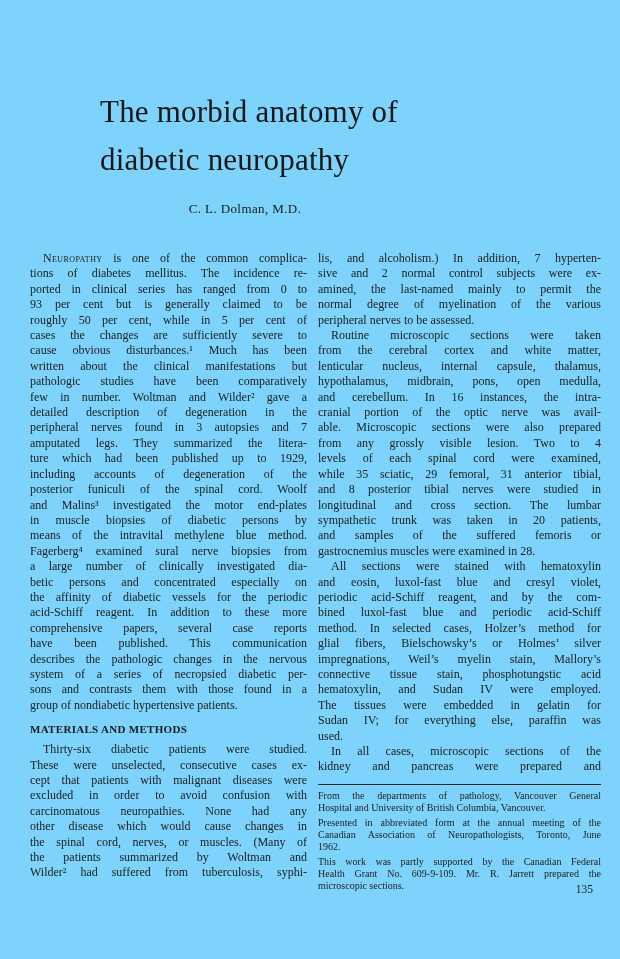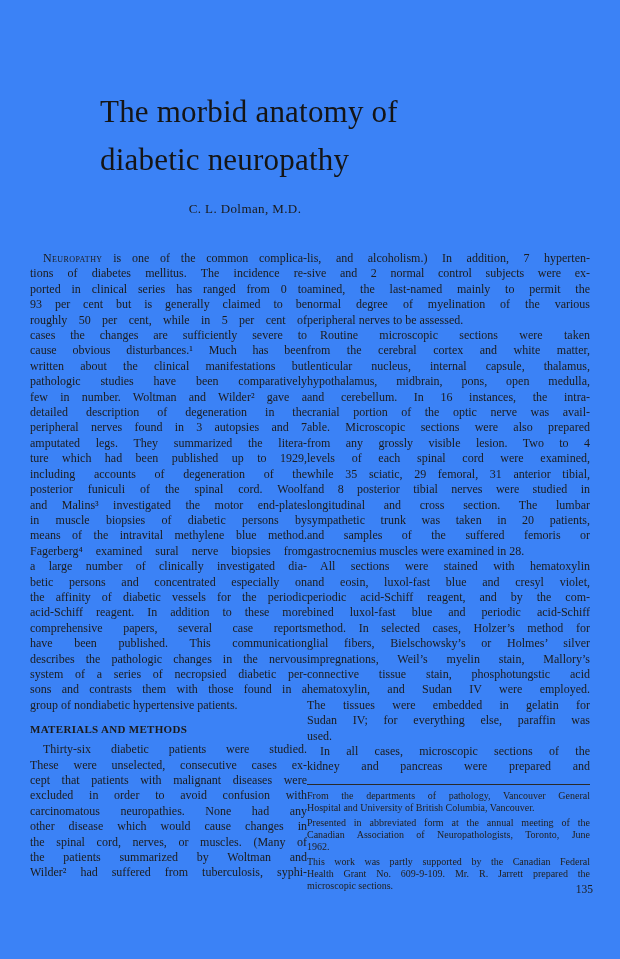--- a/index.html
+++ b/index.html
@@ -1,21 +1,21 @@
 <!DOCTYPE html>
 <html><head>
 <meta charset="utf-8">
 <style>
   html, body { margin: 0; padding: 0; background: #e9e9e6; }
   .page {
     position: relative;
     width: 620px;
     height: 959px;
     margin: 0 auto;
-    background: #3b82f6;
+    background: #7dd3fc;
     color: #1b1b1b;
     font-family: "Liberation Serif", serif;
     overflow: hidden;
   }
   .title-block {
     margin: 88px 0 0 100px;
     font-size: 31px;
     line-height: 48px;
     letter-spacing: 0.2px;
     color: #151515;
@@ -26,20 +26,21 @@
     text-align: center;
     font-size: 13px;
     font-weight: normal;
     letter-spacing: 0.4px;
     color: #1a1a1a;
   }
   .columns {
     display: flex;
     margin-top: 34px;
     padding: 0 19px 0 30px;
+    gap: 11px;
   }
   .col-left  { width: 277px; flex: none; }
   .col-right { width: 283px; flex: none; }
   .para {
     font-size: 12px;
     line-height: 15.4px;
     color: #1c1c1c;
   }
   .line { text-align: justify; text-align-last: justify; white-space: normal; }
   .para .line.last { text-align-last: left; }

